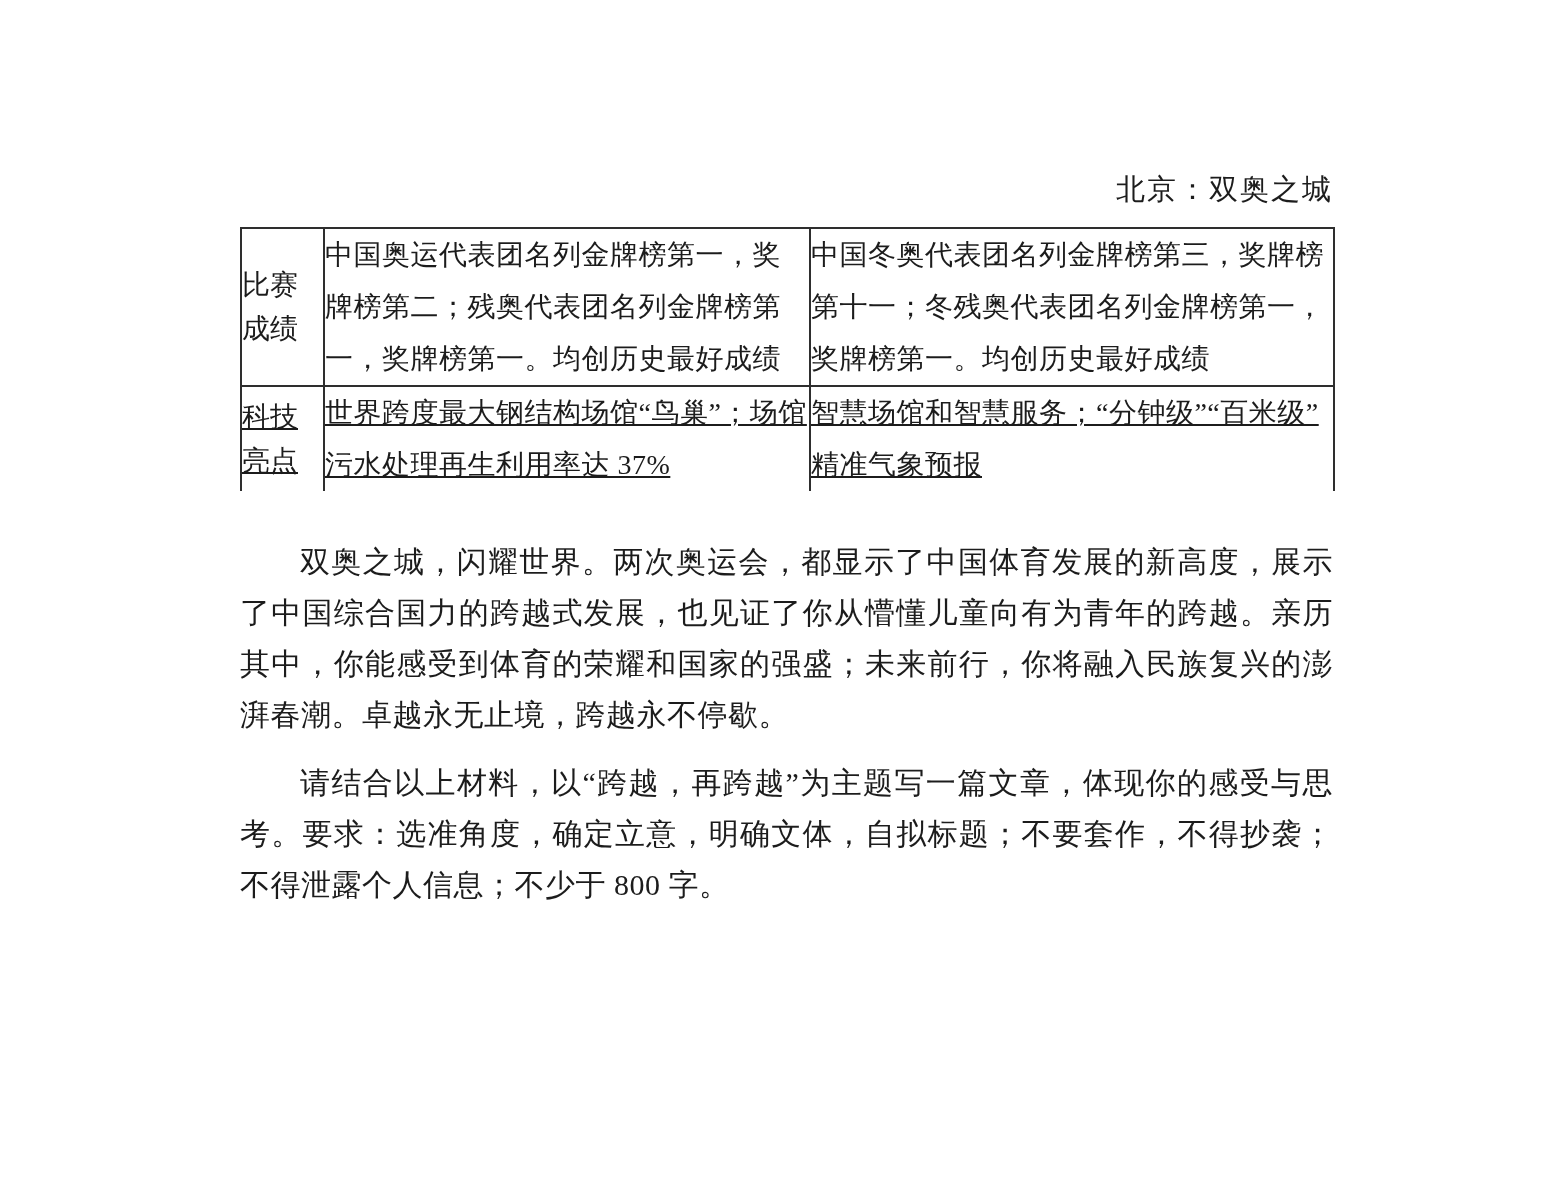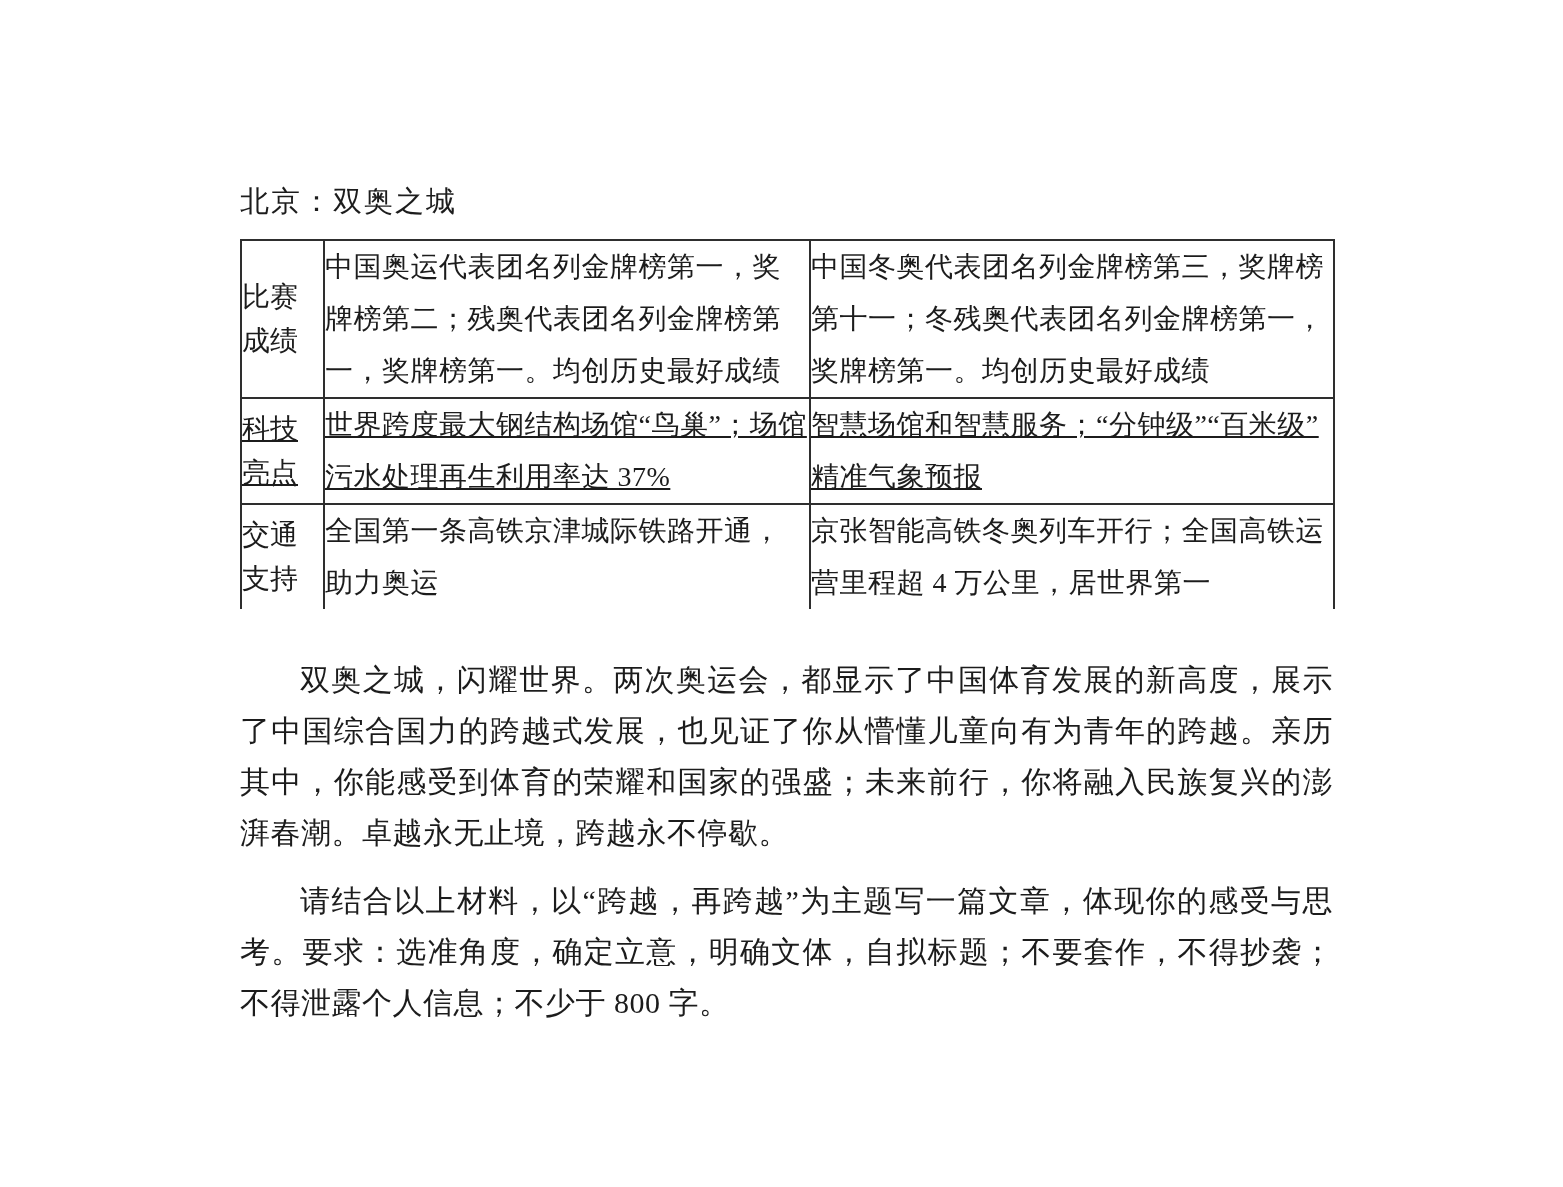--- a/index.html
+++ b/index.html
@@ -15,27 +15,26 @@
     font-family: "Liberation Serif", "DejaVu Serif", serif;
     color: #1c1c1c;
   }
   .doc {
     position: absolute;
     left: 240px;
     top: 172px;
     width: 1093px;
   }
   .doc-title {
-    text-align: left;
+    text-align: right;
     font-size: 29px;
     letter-spacing: 2px;
     height: 34px;
     line-height: 34px;
     margin-bottom: 21px;
-    margin-top: 12px;
   }
   table.olympics {
     width: 1093px;
     border-collapse: collapse;
     table-layout: fixed;
   }
   table.olympics col.c-label { width: 83px; }
   table.olympics col.c-2008  { width: 486px; }
   table.olympics col.c-2022  { width: 524px; }
   table.olympics td, table.olympics th {
@@ -101,25 +100,20 @@
         <td class="cell">中国冬奥代表团名列金牌榜第三，奖牌榜第十一；冬残奥代表团名列金牌榜第一，奖牌榜第一。均创历史最好成绩</td>
       </tr>
 
 
       <tr class="r-tech">
         <td class="row-label">科技亮点</td>
         <td class="cell">世界跨度最大钢结构场馆“鸟巢”；场馆污水处理再生利用率达 37%</td>
         <td class="cell">智慧场馆和智慧服务；“分钟级”“百米级”精准气象预报</td>
       </tr>
 
-      <tr class="r-traffic">
-        <td class="row-label">交通支持</td>
-        <td class="cell">全国第一条高铁京津城际铁路开通，助力奥运</td>
-        <td class="cell">京张智能高铁冬奥列车开行；全国高铁运营里程超 4 万公里，居世界第一</td>
-      </tr>
 
     </tbody>
   </table>
 
   <div class="body-text">
     <p>双奥之城，闪耀世界。两次奥运会，都显示了中国体育发展的新高度，展示了中国综合国力的跨越式发展，也见证了你从懵懂儿童向有为青年的跨越。亲历其中，你能感受到体育的荣耀和国家的强盛；未来前行，你将融入民族复兴的澎湃春潮。卓越永无止境，跨越永不停歇。</p>
     <p>请结合以上材料，以“跨越，再跨越”为主题写一篇文章，体现你的感受与思考。要求：选准角度，确定立意，明确文体，自拟标题；不要套作，不得抄袭；不得泄露个人信息；不少于 800 字。</p>
   </div>
 
 </div>

